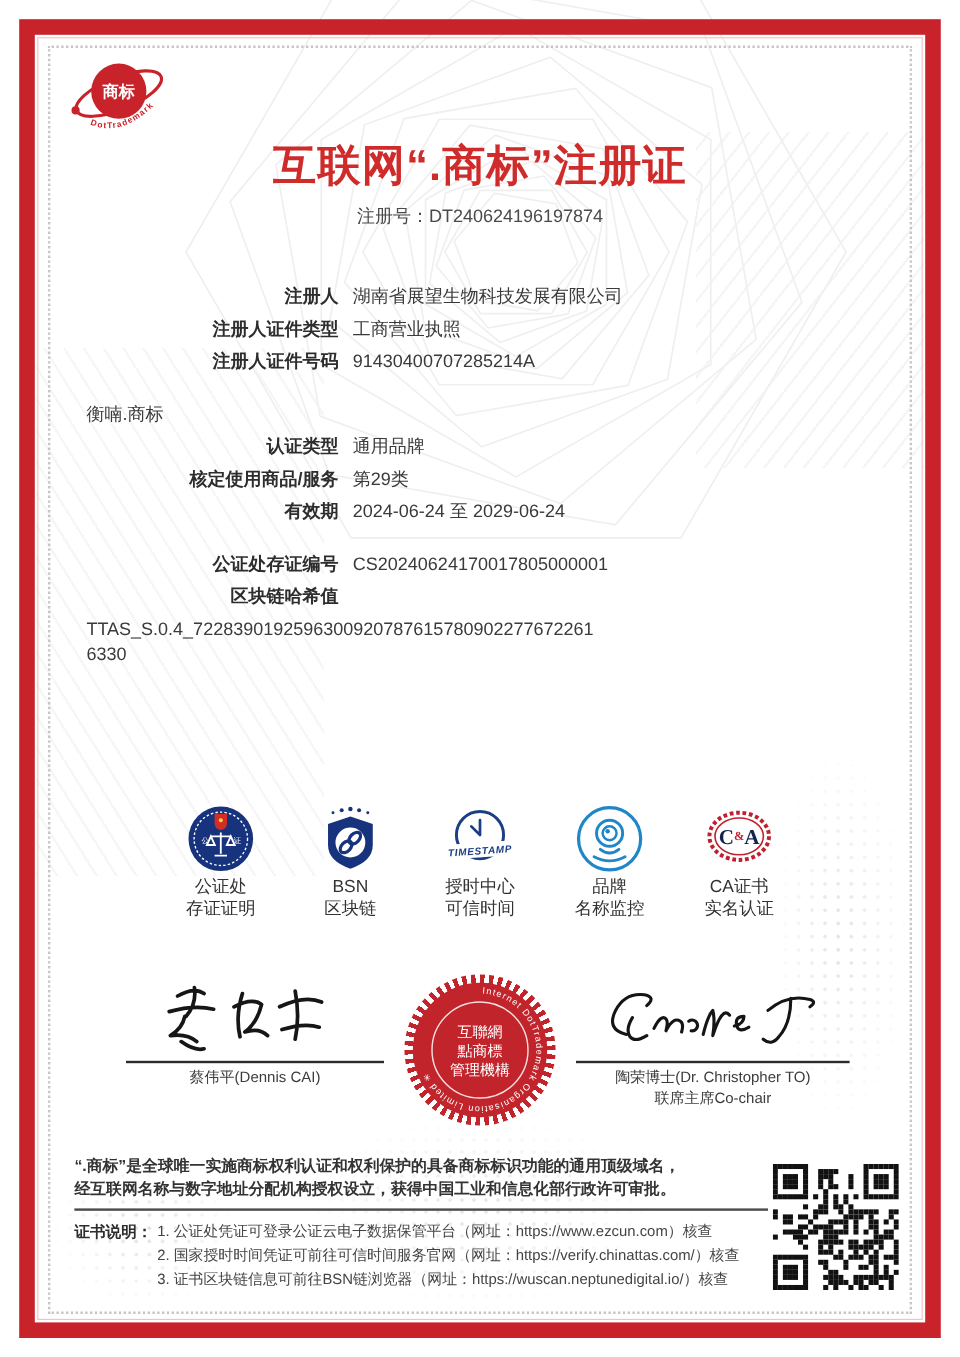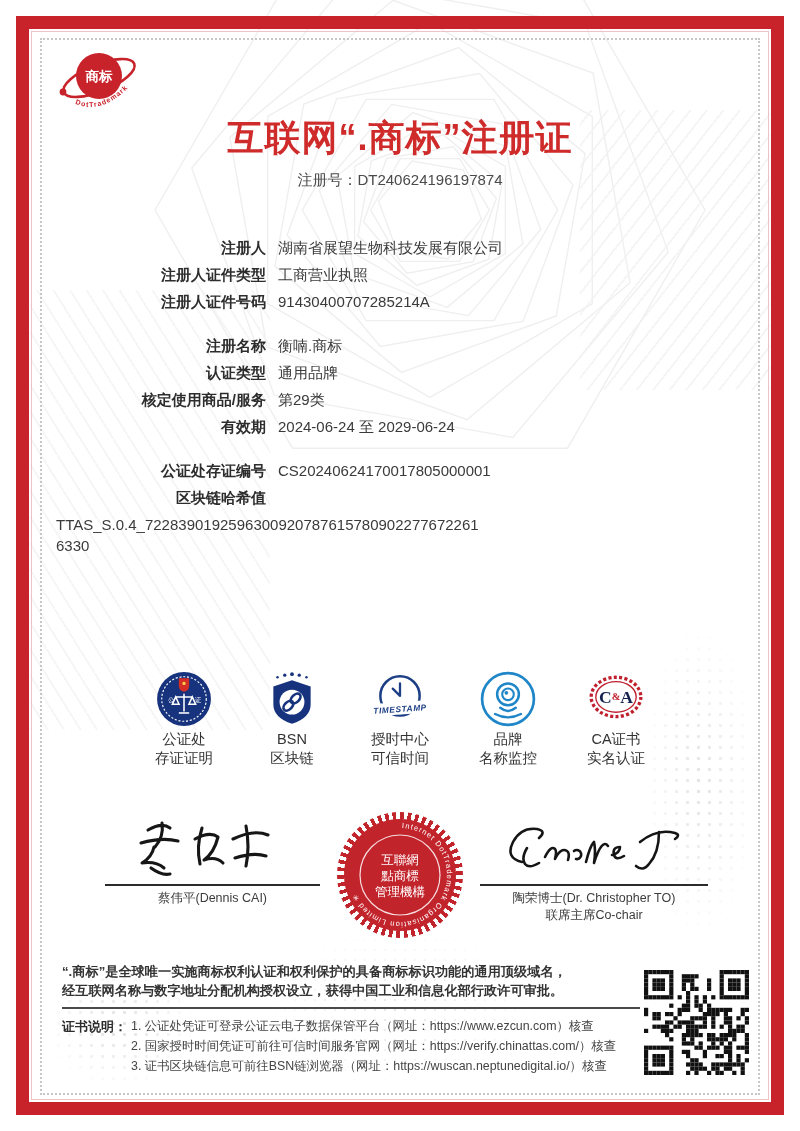--- a/index.html
+++ b/index.html
@@ -28,21 +28,21 @@
     -webkit-mask-image:radial-gradient(closest-side,#000,transparent);
     mask-image:radial-gradient(closest-side,#000,transparent);}
   #whirl{position:absolute;left:150px;top:-70px;z-index:0;}
   
   .content{position:absolute;inset:0;z-index:1;border-radius:18px;}
   .logo{position:absolute;left:52px;top:42px;}
   .title{position:absolute;left:0;top:114px;width:100%;text-align:center;
          font-size:36px;font-weight:800;color:#cf2b2b;letter-spacing:1px;}
   .regline{position:absolute;left:0;top:171px;width:100%;text-align:center;
          font-size:15px;color:#4a4a4a;}
-  .fields{position:absolute;left:44px;top:237px;width:690px;}
+  .fields{position:absolute;left:60px;top:237px;width:690px;}
   .fgroup{margin-bottom:23px;}
   .frow{display:flex;margin-bottom:6px;}
   .lab{width:222px;text-align:right;font-weight:700;font-size:15px;color:#2d2d2d;line-height:21px;flex:0 0 auto;}
   .val{margin-left:12px;width:424px;font-size:15px;color:#3a3a3a;line-height:21px;word-break:break-all;}
   
   .badges{position:absolute;left:130px;top:668px;width:540px;display:flex;}
   .badge{width:108px;text-align:center;}
   .badge .bicon{height:62px;display:flex;align-items:center;justify-content:center;}
   .badge .bl{font-size:14.5px;color:#333;line-height:18.5px;}
   
@@ -129,21 +129,20 @@
           <div class="lab">注册人证件类型</div>
           <div class="val">工商营业执照</div>
         </div>
         <div class="frow">
           <div class="lab">注册人证件号码</div>
           <div class="val">91430400707285214A</div>
         </div>
       </div>
       <div class="fgroup">
         <div class="frow">
-          <div class="lab">注册名称</div>
           <div class="val">衡喃.商标</div>
         </div>
         <div class="frow">
           <div class="lab">认证类型</div>
           <div class="val">通用品牌</div>
         </div>
         <div class="frow">
           <div class="lab">核定使用商品/服务</div>
           <div class="val">第29类</div>
         </div>

